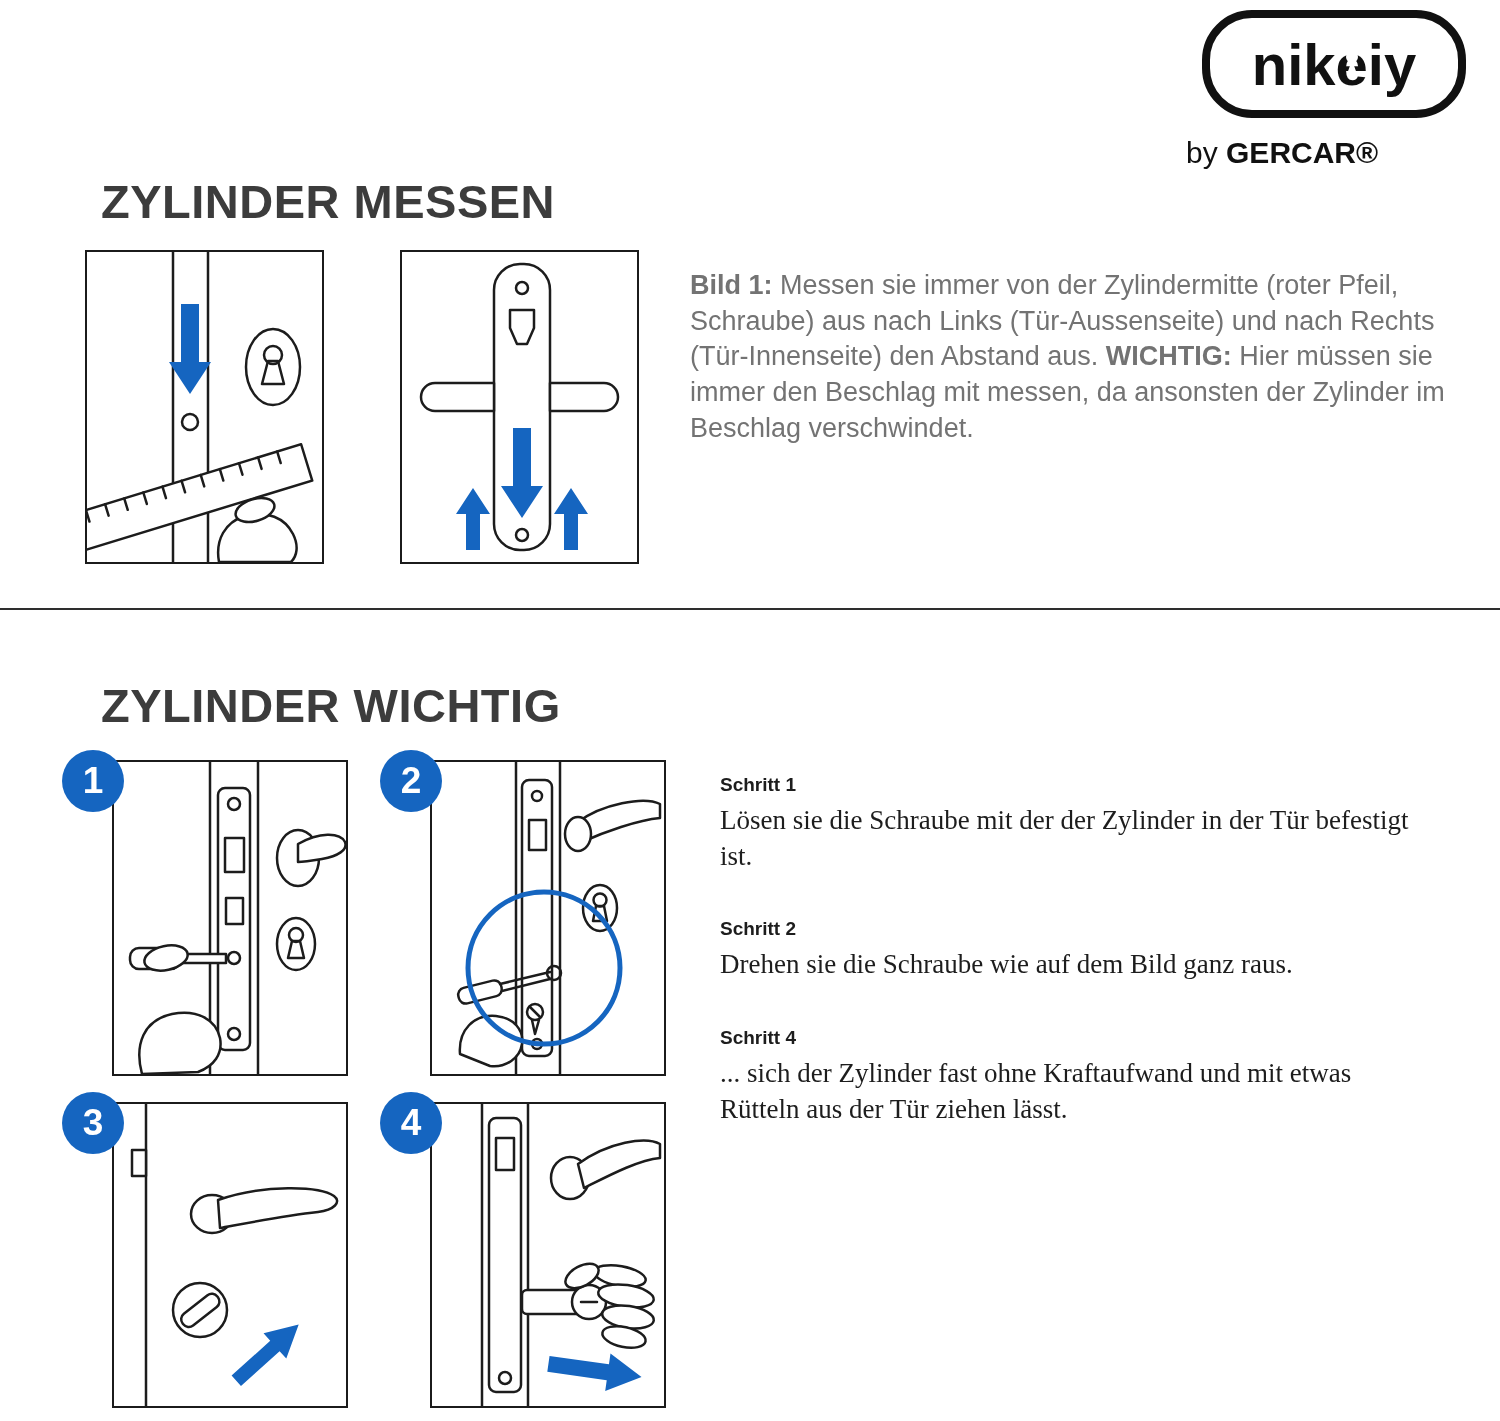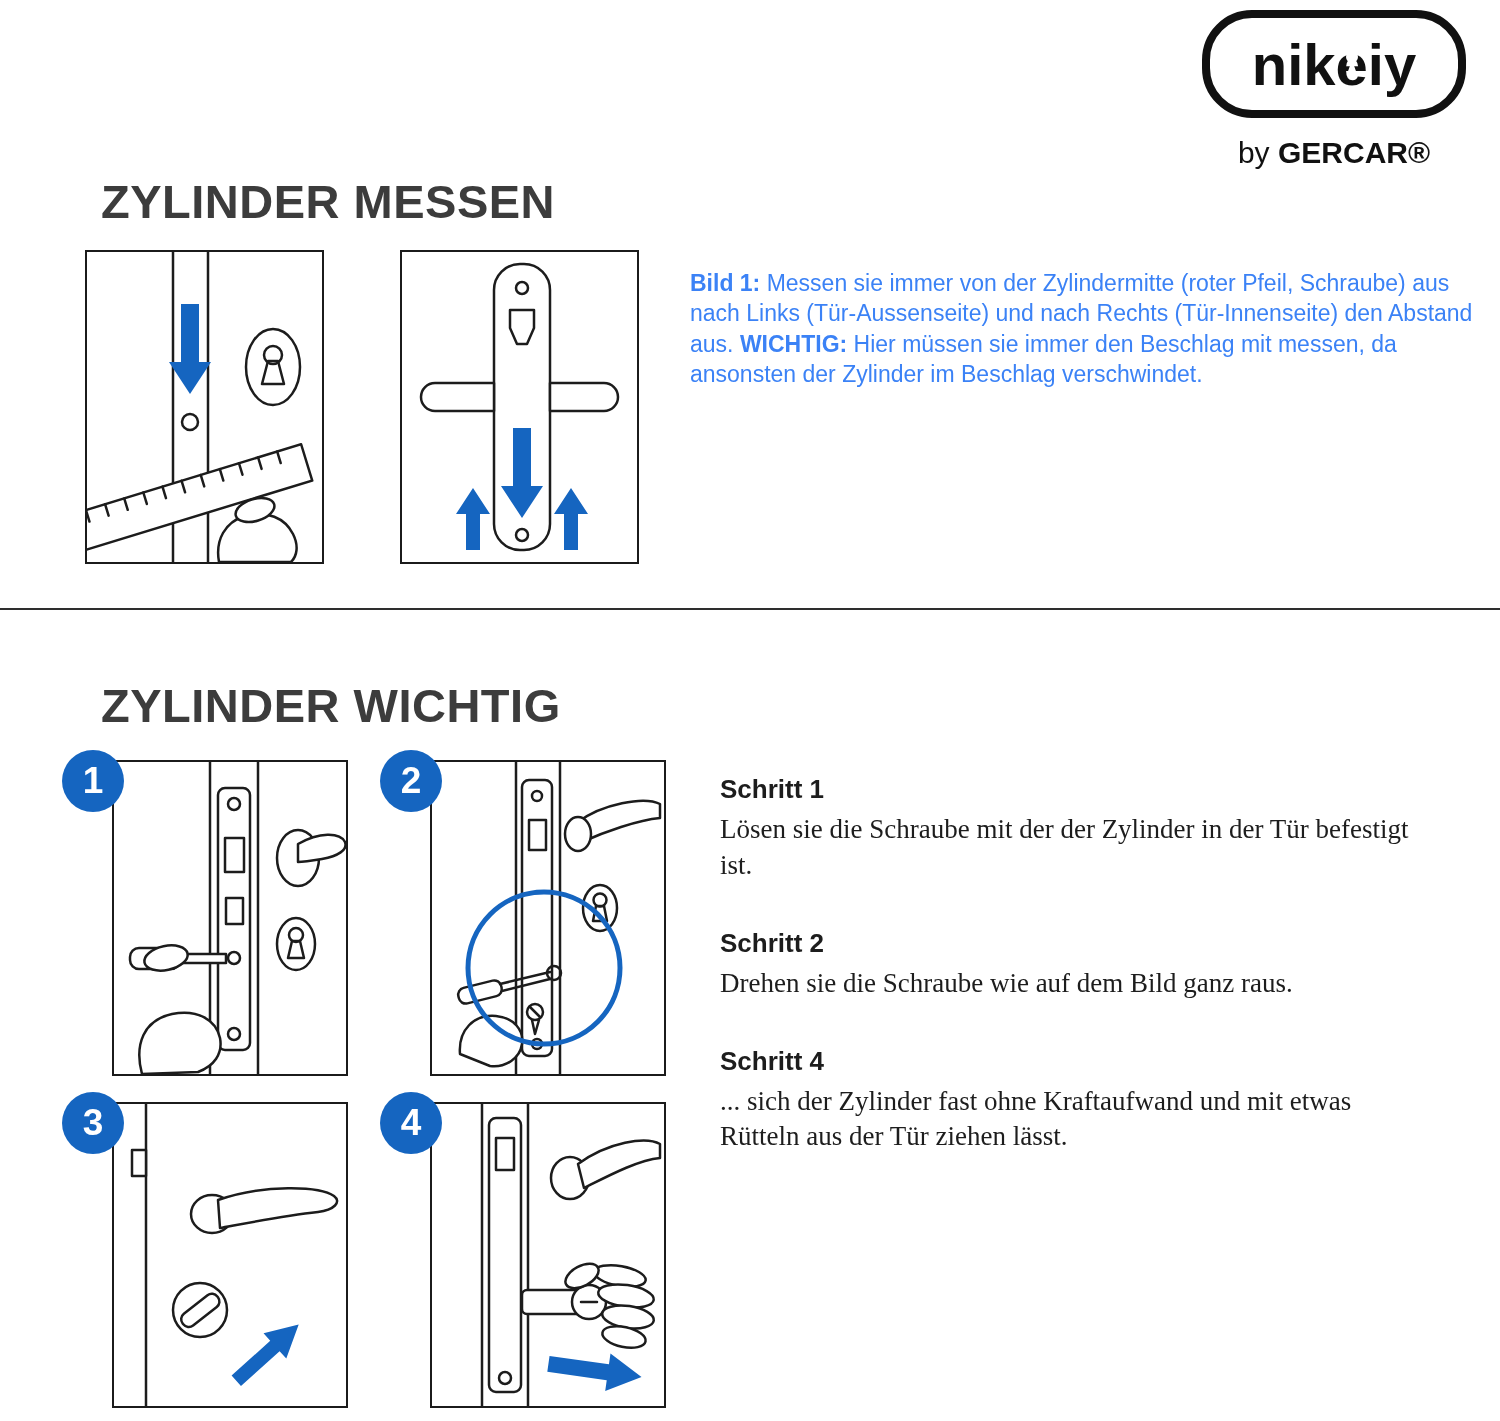--- a/index.html
+++ b/index.html
@@ -4,21 +4,21 @@
 <style>
   html,body{margin:0;padding:0;}
   body{
     width:1500px;height:1421px;background:#ffffff;position:relative;
     font-family:"Liberation Sans", sans-serif;color:#1c1c1c;
     -webkit-font-smoothing:antialiased;
   }
   .abs{position:absolute;}
   
   .logo{left:1200px;top:8px;width:268px;height:112px;}
-  .byline{left:1186px;top:136px;width:296px;text-align:center;font-size:30px;color:#111;}
+  .byline{left:1186px;top:136px;width:296px;font-size:30px;color:#111;}
   .byline .bold{font-weight:bold;}
   
   .sec-title{font-size:47px;font-weight:800;color:#3c3c3c;letter-spacing:.5px;margin:16px;}
   #title-messen{left:85px;top:158px;}
   #title-ausbauen{left:85px;top:662px;}
   
   .figure{border:2px solid #1b1b1b;background:#fff;overflow:hidden;}
   .figure svg{display:block;width:100%;height:100%;}
   .box-a1{left:85px;top:250px;width:235px;height:310px;}
   .box-a2{left:400px;top:250px;width:235px;height:310px;}
@@ -27,26 +27,26 @@
   .box-s3{left:112px;top:1102px;width:232px;height:302px;}
   .box-s4{left:430px;top:1102px;width:232px;height:302px;}
   
   .badge{width:62px;height:62px;border-radius:50%;background:#1565c0;color:#fff;
     font-size:37px;font-weight:800;display:flex;align-items:center;justify-content:center;z-index:3;}
   #badge-1{left:62px;top:750px;}
   #badge-2{left:380px;top:750px;}
   #badge-3{left:62px;top:1092px;}
   #badge-4{left:380px;top:1092px;}
   
-  .text-col{left:690px;top:268px;width:785px;font-size:23px;line-height:1.32;color:#3b82f6;}
+  .text-col{left:690px;top:268px;width:785px;font-size:27px;line-height:1.32;color:#737373;}
   .text-col p{margin:0 0 28px 0;}
   .text-col strong{font-weight:bold;}
   .steps-col{left:720px;top:772px;width:705px;font-size:27px;line-height:1.32;color:#1d1d1d;}
   .step{margin-bottom:42px;}
-  .step h3{margin:0 0 6px 0;font-size:26px;font-weight:bold;color:#1d1d1d;}
+  .step h3{margin:0 0 6px 0;font-size:19px;font-weight:bold;color:#1d1d1d;}
   .step p{margin:0;font-family:Liberation Serif, serif;}
   
   .divider{left:0;top:608px;width:1500px;height:0;border:none;border-top:2px solid #2e2e2e;margin:0;}
 </style>
 </head>
 <body>
 
 <div class="abs logo">
   <svg viewBox="0 0 268 112">
     <rect x="6" y="6" width="256" height="100" rx="46" fill="#fff" stroke="#111" stroke-width="8"></rect>

